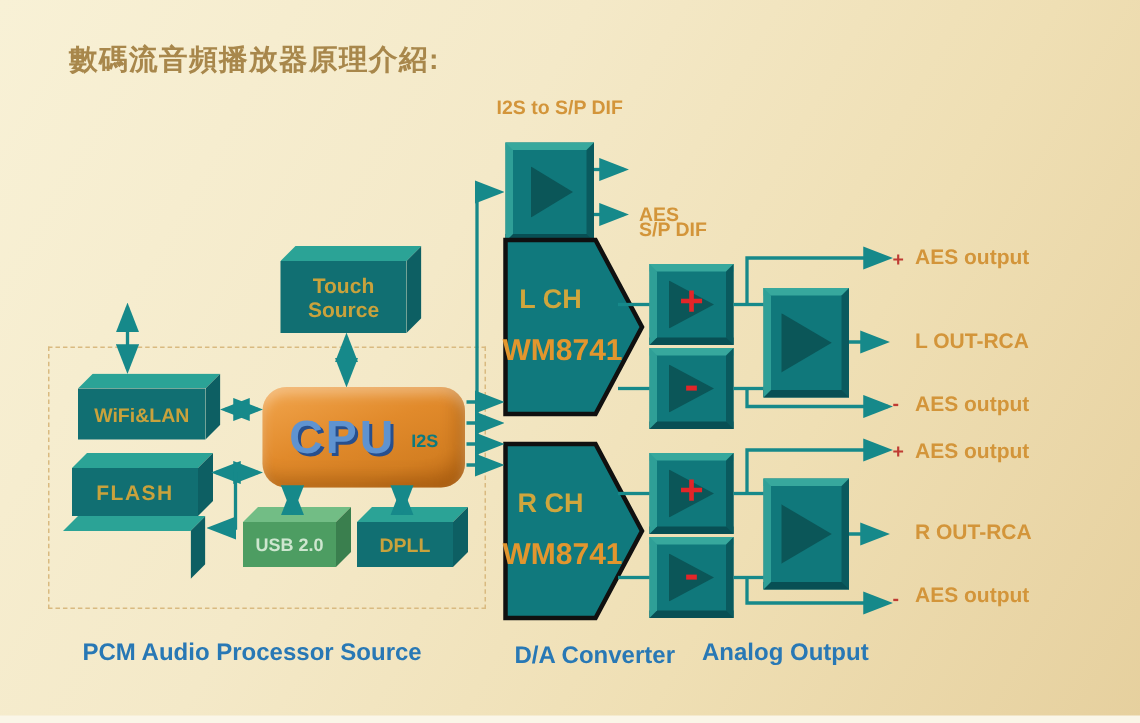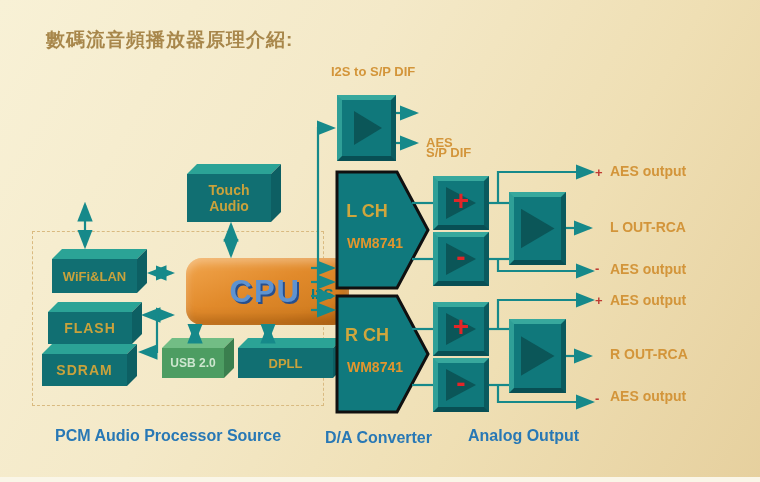--- a/index.html
+++ b/index.html
@@ -22,36 +22,36 @@
     display:flex;align-items:center;justify-content:center;flex-direction:column;}
   .slab.green .t{background:#72bd85;} .slab.green .s{background:#3a7f4e;} .slab.green .f{background:#4d9d62;}
   .gold{color:#c9a23c;font-weight:bold;}
   .pale-green{color:#cde6cf;font-weight:bold;}
   
   .cpu{position:absolute;border-radius:16px;
     background:linear-gradient(160deg,#f2a64e 0%,#e18a2b 45%,#d47f22 75%,#bd6a15 100%);
     box-shadow:inset 0 5px 8px rgba(255,255,255,.3), inset -6px -8px 10px rgba(120,60,0,.3);
     display:flex;align-items:center;justify-content:center;gap:10px;}
   .cpu-txt{font-size:31px;font-weight:bold;color:#5f93d0;letter-spacing:2px;text-shadow:2px 2px 0 #274f8e;}
-  .cpu-i2s{font-size:15px;font-weight:bold;color:#0d7a7f;margin-top:4px;}
+  .cpu-i2s{font-size:12px;font-weight:bold;color:#0d7a7f;margin-top:4px;}
   
   .bevel{position:absolute;background:#10787b;box-sizing:border-box;
     border-top:5px solid #37a89d;border-left:5px solid #2f9f97;
     border-right:5px solid #0a5a5e;border-bottom:5px solid #084f54;
     display:flex;align-items:center;justify-content:center;}
   .tri{background:#0b5658;clip-path:polygon(0 0,100% 50%,0 100%);}
   .amp-sign{position:absolute;left:50%;top:50%;transform:translate(-50%,-56%);
     font-size:28px;font-weight:900;color:#e32528;line-height:1;}
   
   .pent{position:absolute;width:96px;height:120px;}
   .pent svg{position:absolute;left:0;top:0;}
   .pent .l1{position:absolute;left:0;top:31px;width:64px;text-align:center;
     font-size:18px;font-weight:bold;color:#cfa63d;}
   .pent .l2{position:absolute;left:0;top:65px;width:80px;text-align:center;
-    font-size:14px;font-weight:bold;color:#e2962e;}
+    font-size:20px;font-weight:bold;color:#e2962e;}
   .dashed-box{position:absolute;border:1.5px dashed #d9ba80;}
 </style>
 </head>
 <body>
 
 <div id="canvas">
 
   <div class="lbl title" style="left:46px;top:27px;">數碼流音頻播放器原理介紹:</div>
 
   <div class="dashed-box" style="left:32px;top:231px;width:290px;height:173px;"></div>
@@ -69,63 +69,60 @@
     <div class="t"></div>
     <div class="s"></div>
     <div class="f">
       <span class="gold" style="font-size:14px;letter-spacing:1px;">FLASH</span>
     </div>
   </div>
 
   <div class="slab" style="left:42px;top:344px;width:95px;height:42px;">
     <div class="t"></div>
     <div class="s"></div>
-    <div class="f">
-      <span class="gold" style="font-size:14px;letter-spacing:1px;">SDRAM</span>
-    </div>
   </div>
 
   <div class="slab" style="left:187px;top:164px;width:94px;height:58px;border-radius:18px;">
     <div class="t"></div>
     <div class="s"></div>
     <div class="f">
       <span class="gold" style="font-size:14px;">Touch</span>
-      <span class="gold" style="font-size:14px;">Audio</span>
-    </div>
-  </div>
-
-  <div class="cpu" style="left:186px;top:258px;width:135px;height:67px;padding-left:28px;">
+      <span class="gold" style="font-size:14px;">Source</span>
+    </div>
+  </div>
+
+  <div class="cpu" style="left:175px;top:258px;width:135px;height:67px;">
     <span class="cpu-txt">CPU</span>
     <span class="cpu-i2s">I2S</span>
   </div>
 
   <div class="slab green" style="left:162px;top:338px;width:72px;height:40px;">
     <div class="t"></div>
     <div class="s"></div>
     <div class="f">
       <span class="pale-green" style="font-size:12px;">USB 2.0</span>
     </div>
   </div>
 
-  <div class="slab" style="left:238px;top:338px;width:74px;height:40px;padding-left:31px;">
+  <div class="slab" style="left:238px;top:338px;width:74px;height:40px;">
     <div class="t"></div>
     <div class="s"></div>
     <div class="f">
       <span class="gold" style="font-size:13px;">DPLL</span>
     </div>
   </div>
 
   <div class="lbl orange-lbl" style="left:331px;top:64px;font-size:13px;">I2S to S/P DIF</div>
   <div class="bevel" style="left:337px;top:95px;width:59px;height:66px;">
     <div class="tri" style="width:28px;height:34px;margin-left:3px;"></div>
   </div>
   <div class="lbl orange-lbl" style="left:426px;top:105px;font-size:13px;margin-top:40px;">S/P DIF</div>
   <div class="lbl orange-lbl" style="left:426px;top:135px;font-size:13px;">AES</div>
 
-  <div class="pent" style="left:335px;top:170px;padding-left:16px;">
+  <div class="pent" style="left:335px;top:158px;padding-left:16px;">
     <svg width="96" height="120" viewBox="0 0 96 120">
       <polygon points="2,2 62,2 93,60 62,118 2,118" fill="#10797d" stroke="#101010" stroke-width="3"></polygon>
     </svg>
     <div class="l1">L CH</div>
     <div class="l2">WM8741</div>
   </div>
 
   <div class="pent" style="left:335px;top:294px;">
     <svg width="96" height="120" viewBox="0 0 96 120">
       <polygon points="2,2 62,2 93,60 62,118 2,118" fill="#10797d" stroke="#101010" stroke-width="3"></polygon>
@@ -164,21 +161,21 @@
   <div class="lbl sign-lbl" style="left:595px;top:261px;">-</div>
   <div class="lbl orange-lbl" style="left:610px;top:261px;font-size:14px;">AES output</div>
 
   <div class="lbl sign-lbl" style="left:595px;top:293px;">+</div>
   <div class="lbl orange-lbl" style="left:610px;top:292px;font-size:14px;">AES output</div>
   <div class="lbl orange-lbl" style="left:610px;top:346px;font-size:14px;">R OUT-RCA</div>
   <div class="lbl sign-lbl" style="left:595px;top:391px;">-</div>
   <div class="lbl orange-lbl" style="left:610px;top:388px;font-size:14px;">AES output</div>
 
   <div class="lbl blue-lbl" style="left:55px;top:427px;font-size:16px;">PCM Audio Processor Source</div>
-  <div class="lbl blue-lbl" style="left:325px;top:429px;font-size:16px;">D/A Converter</div>
+  <div class="lbl blue-lbl" style="left:343px;top:429px;font-size:16px;">D/A Converter</div>
   <div class="lbl blue-lbl" style="left:468px;top:427px;font-size:16px;">Analog Output</div>
 
   <svg class="abs" style="left:0;top:0;" width="760" height="482">
     <defs>
       <marker id="ah" markerWidth="9" markerHeight="7" refX="7.5" refY="3.5" orient="auto-start-reverse">
         <path d="M0,0 L9,3.5 L0,7 Z" fill="#16898a"></path>
       </marker>
     </defs>
     <g stroke="#16898a" stroke-width="2.2" fill="none">
       <path d="M85,205 L85,246" marker-start="url(#ah)" marker-end="url(#ah)"></path>

